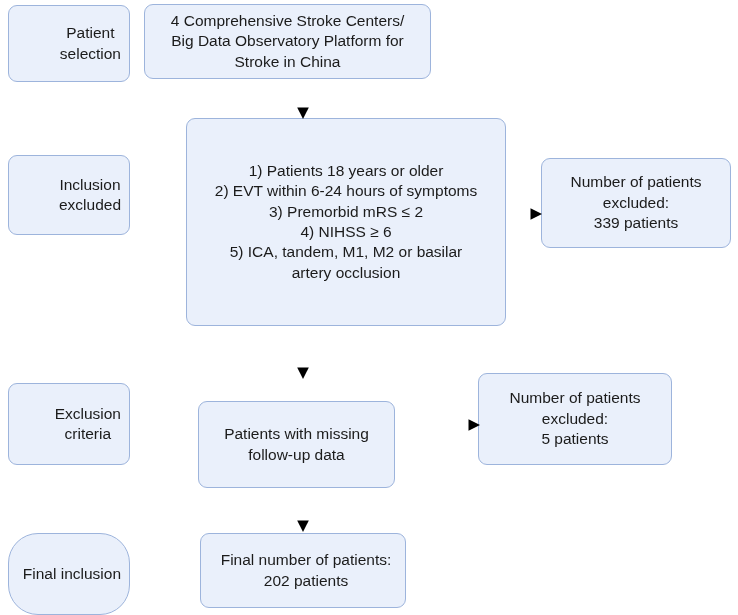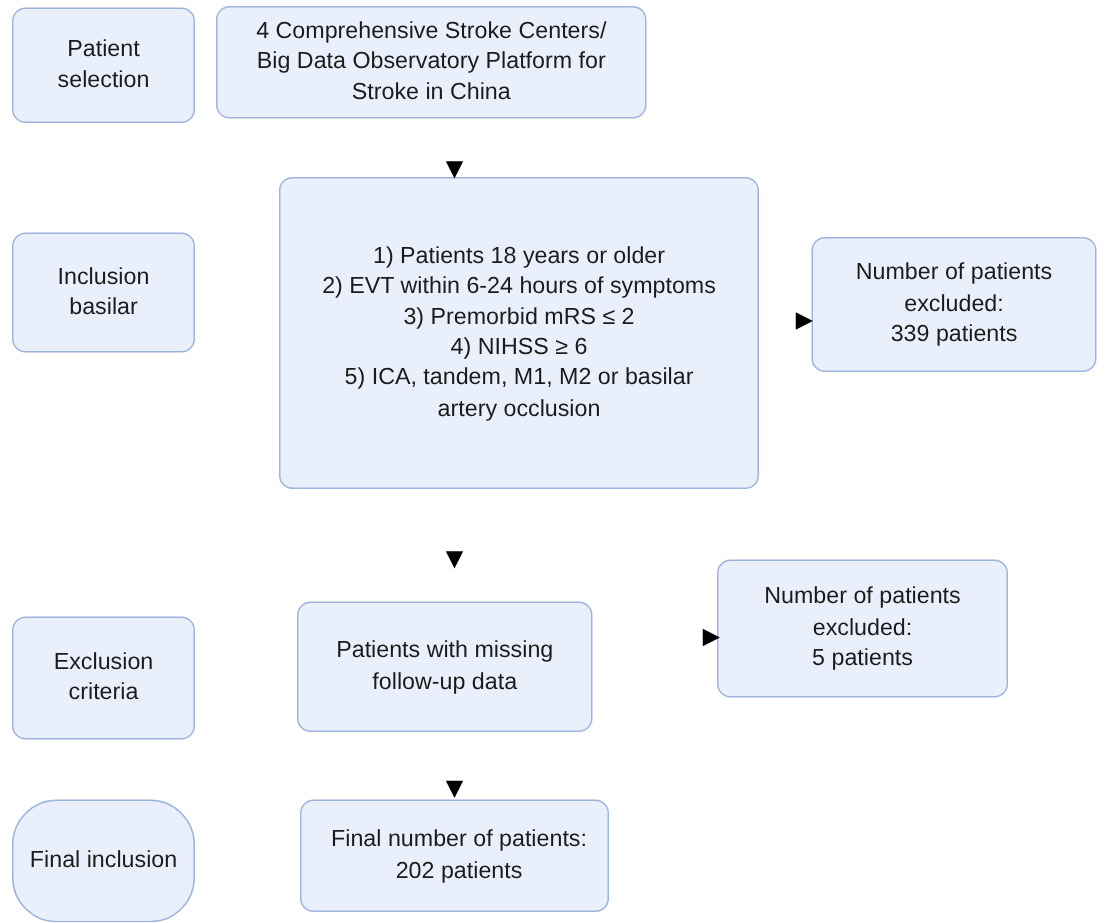--- a/index.html
+++ b/index.html
@@ -31,20 +31,21 @@
     font-size: 15.5px;
     line-height: 1.32;
     padding: 4px 8px;
   }
   .node .txt {
     display: block;
     white-space: pre-line;
   }
   .stage-label {
     font-size: 15.5px;
+    justify-content: flex-end;
   }
   
   .conn {
     position: absolute;
   }
   .conn svg {
     display: block;
     overflow: visible;
   }
 </style>
@@ -53,24 +54,24 @@
 
 <div id="canvas">
 
   <div class="node stage-label" style="left:8px; top:5px; width:122px; height:77px;">
     <span class="txt">Patient
 selection</span>
   </div>
 
   <div class="node stage-label" style="left:8px; top:155px; width:122px; height:80px;">
     <span class="txt">Inclusion
-basilar</span>
+excluded</span>
   </div>
 
-  <div class="node stage-label" style="left:8px; top:383px; width:122px; height:82px;margin-top:28px;">
+  <div class="node stage-label" style="left:8px; top:383px; width:122px; height:82px;">
     <span class="txt">Exclusion
 criteria</span>
   </div>
 
   <div class="node stage-label" style="left:8px; top:533px; width:122px; height:82px;border-radius:30px;">
     <span class="txt">Final inclusion</span>
   </div>
 
   <div class="node" style="left:144px; top:4px; width:287px; height:75px;">
     <span class="txt">4 Comprehensive Stroke Centers/

